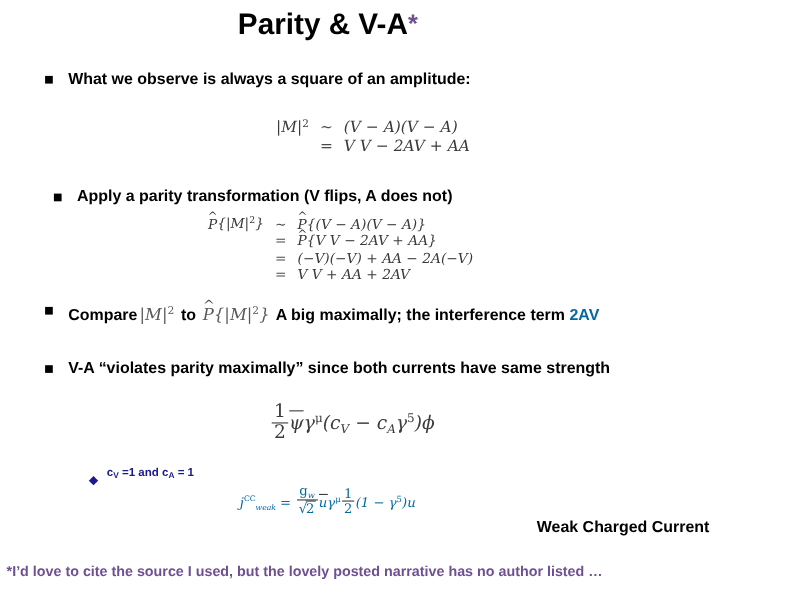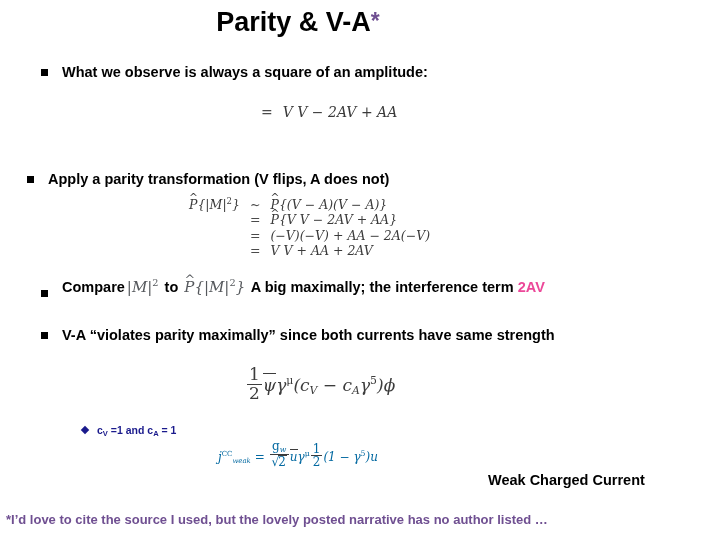--- a/index.html
+++ b/index.html
@@ -52,33 +52,33 @@
     width: 7px;
     height: 7px;
     background: #000000;
     flex: 0 0 auto;
     margin-top: 6px;
     margin-right: 14px;
   }
   .bullet .btext { flex: 1 1 auto; }
 
   #bullet-1 { top: 63px; left: 41px; width: 600px; justify-content: space-between; }
-  #bullet-2 { top: 170px; left: 27px; width: 600px; }
-  #bullet-3 { top: 273px; left: 41px; width: 660px; align-items: flex-end; }
+  #bullet-2 { top: 170px; left: 49px; width: 600px; }
+  #bullet-3 { top: 273px; left: 41px; width: 660px; }
   #bullet-4 { top: 326px; left: 41px; width: 620px; }
 
-  .accent-red { color: #ec4899; margin-top: 36px; }
+  .accent-red { color: #0369a1; margin-top: 36px; }
 
   
   #sub-bullet {
     position: absolute;
     top: 423px;
     left: 82px;
     display: flex;
-    align-items: flex-start;
+    align-items: flex-end;
     color: #1a1a8c;
     font-size: 10.5px;
     font-weight: bold;
     line-height: 14px;
     white-space: nowrap;
   }
   #sub-bullet .diamond {
     width: 6px;
     height: 6px;
     background: #1a1a8c;
@@ -236,20 +236,25 @@
 </div>
 
 <div class="bullet" id="bullet-1">
   <span class="sq"></span>
   <span class="btext">What we observe is always a square of an amplitude:</span>
 </div>
 
 <div class="eqblock" id="eq-1">
   <table>
     <tbody>
+        <tr>
+      <td class="lhs math"><span>|M|</span><span class="sup">2</span></td>
+      <td class="rel math">~</td>
+      <td class="rhs math">(V − A)(V − A)</td>
+    </tr>
     <tr>
       <td class="lhs"></td>
       <td class="rel math">=</td>
       <td class="rhs math">V V − 2AV + AA</td>
     </tr>
   </tbody>
     </table>
 </div>
 
 <div class="bullet" id="bullet-2">

